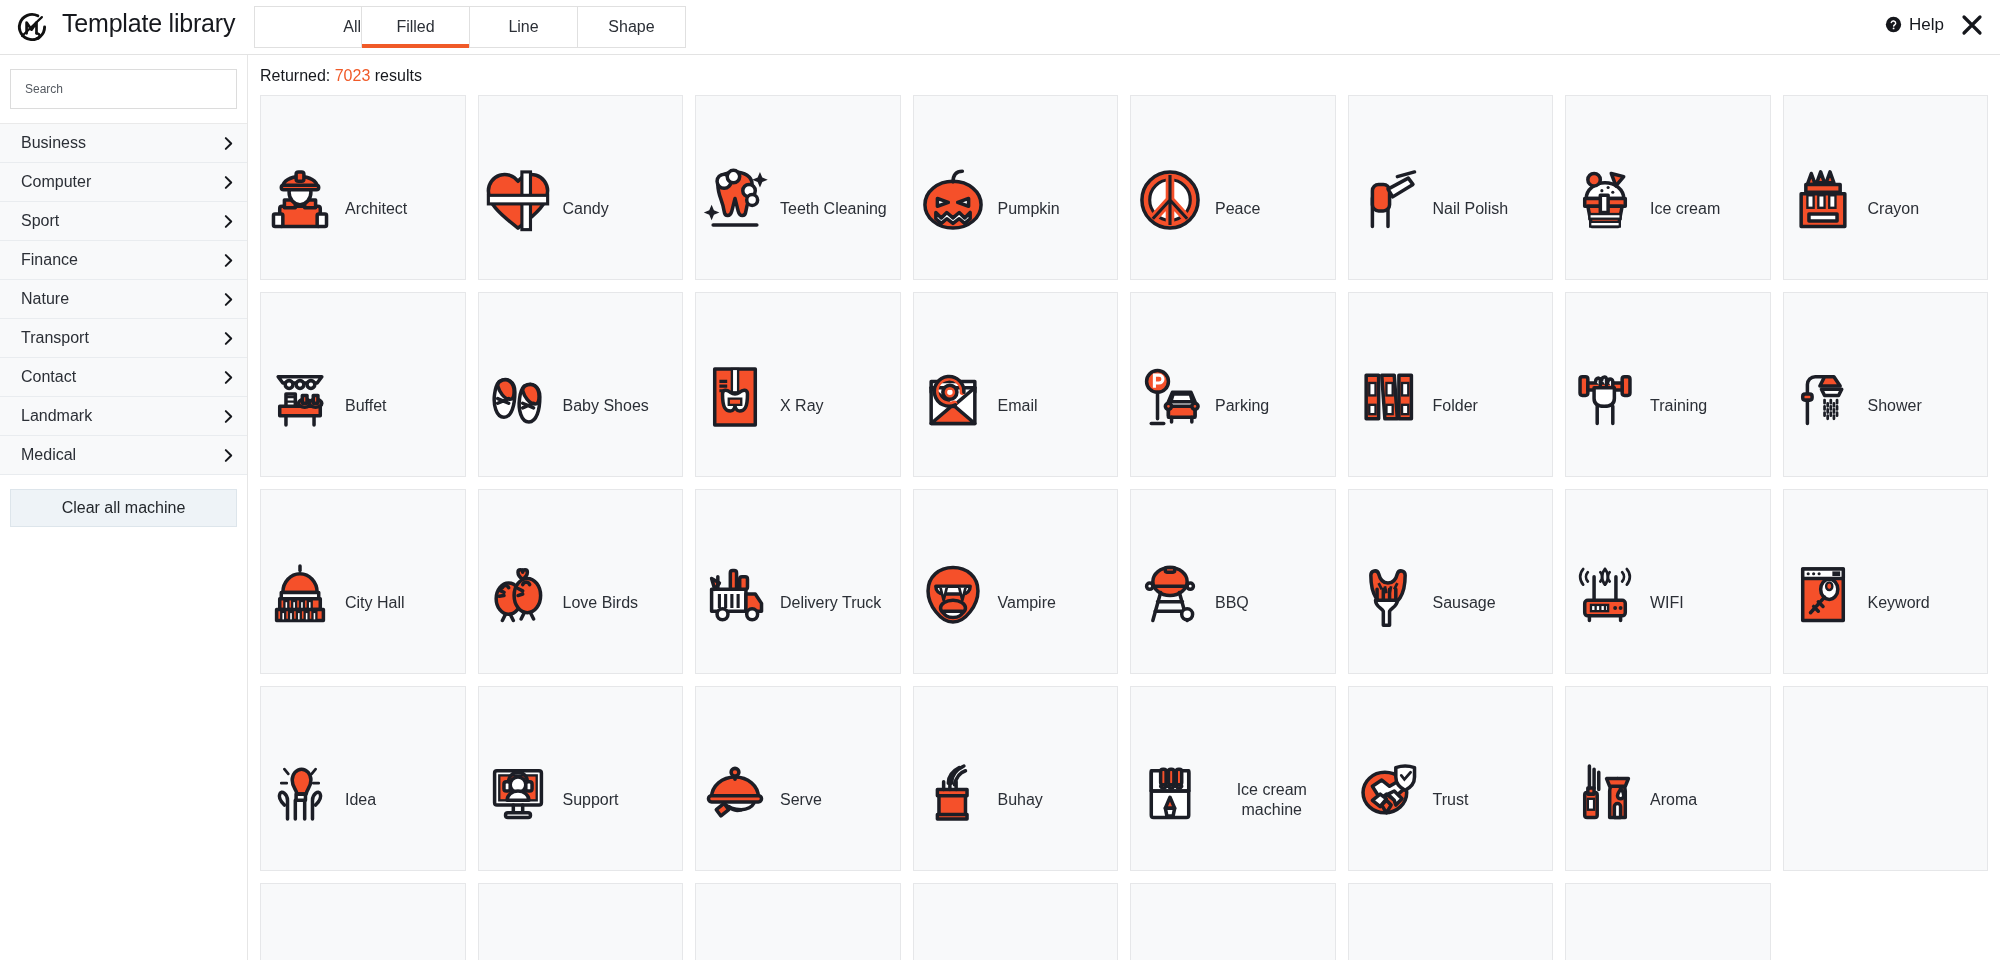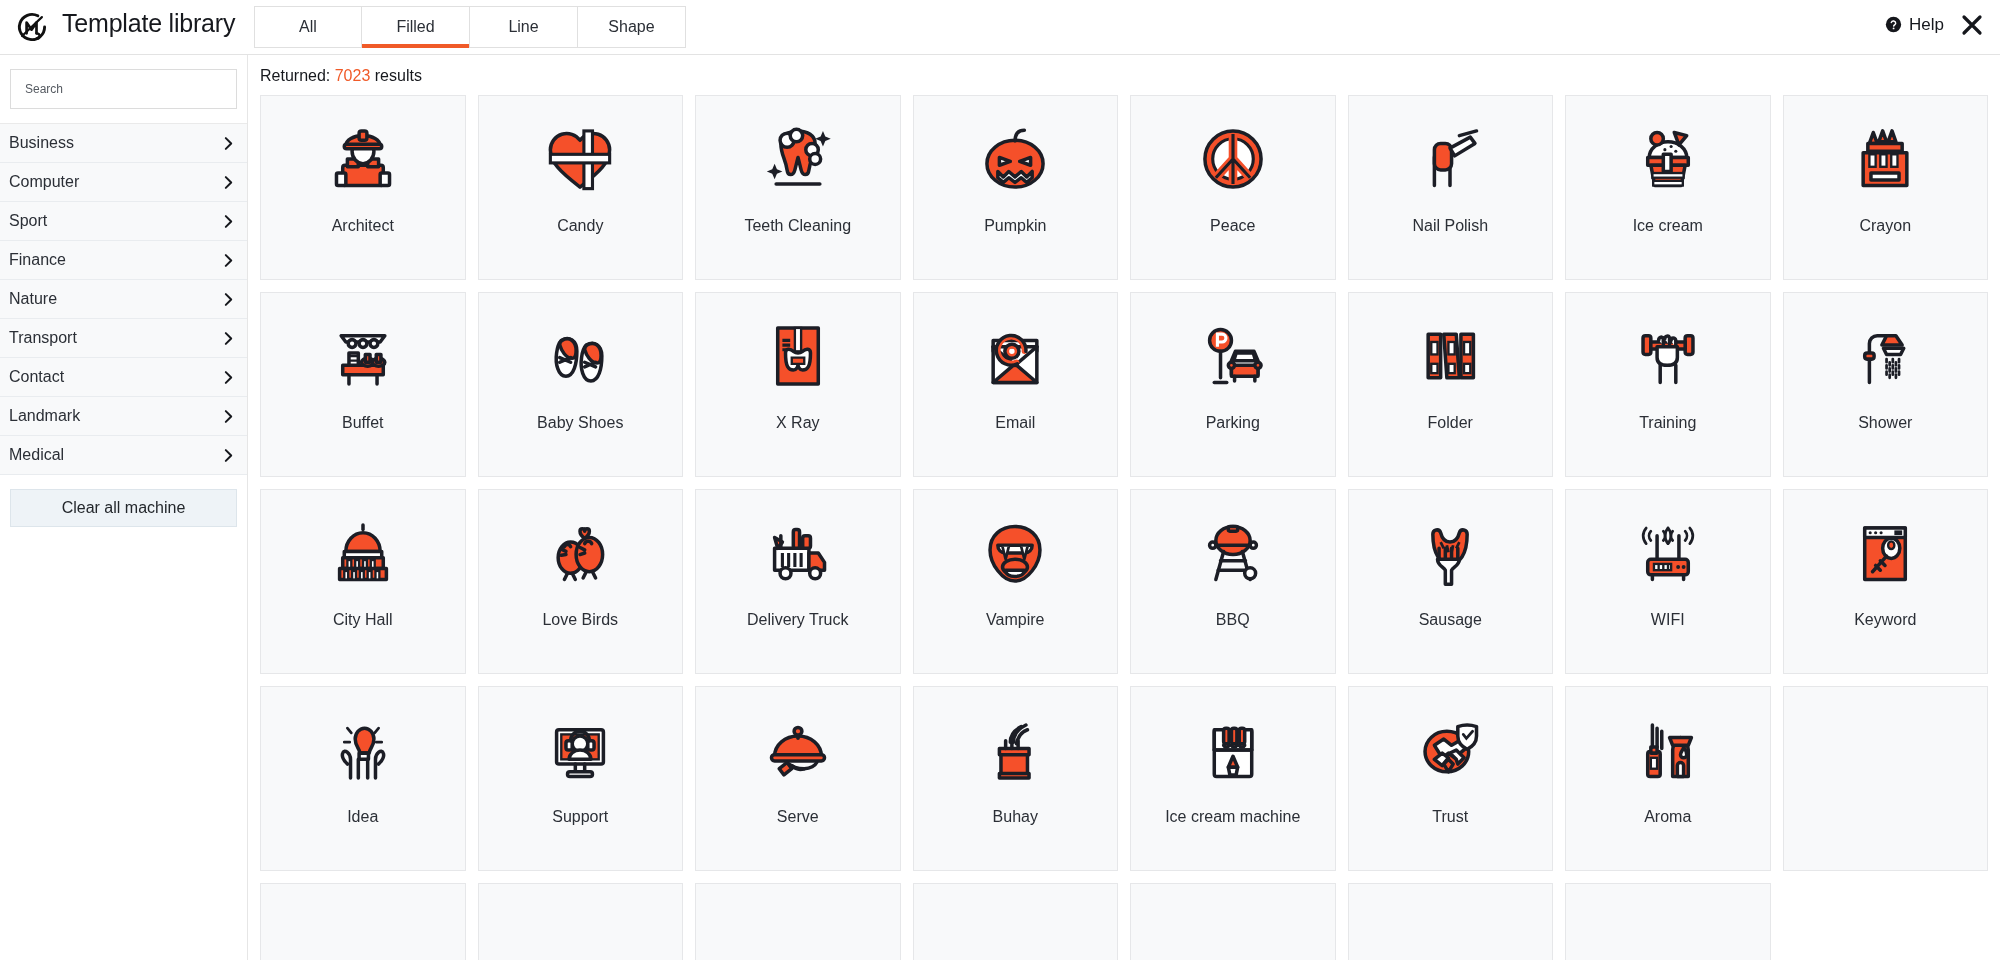--- a/index.html
+++ b/index.html
@@ -27,21 +27,21 @@
   .tab {
     width: 108px; height: 42px;
     border: 1px solid #e0e0e0;
     border-left: none;
     background: #fff;
     display: flex; align-items: center; justify-content: center;
     font-size: 16px; color: #2b2f36;
     position: relative;
     cursor: pointer;
   }
-  .tab:first-child { border-left: 1px solid #e0e0e0; }
+  .tab:first-child { border-left: 1px solid #e0e0e0; justify-content: flex-end; }
   .tab.active::after {
     content: ""; position: absolute; left: 0; right: 0; bottom: -1px;
     height: 4px; background: #f05a28;
   }
 
   .header-right {
     position: absolute; right: 16px; top: 0; height: 49px;
     display: flex; align-items: center; gap: 16px;
   }
   .help-btn { display: flex; align-items: center; gap: 7px; font-size: 17px; color: #16181d; cursor: pointer; }
@@ -66,21 +66,21 @@
     padding: 0 14px;
     font-family: inherit;
     outline: none;
   }
   .search-input::placeholder { color: #555a61; }
 
   .cat-list { border-top: 1px solid #eaeaea; }
   .cat-item {
     height: 39px;
     display: flex; align-items: center; justify-content: space-between;
-    padding: 0 14px 0 9px;
+    padding: 0 14px 0 21px;
     background: #f8f9fa;
     border-bottom: 1px solid #e9ecef;
     font-size: 16px; color: #2b2f36;
     cursor: pointer;
   }
   .chev { width: 9px; height: 15px; flex: 0 0 9px; }
 
   .clear-wrap { padding: 14px 10px 0 10px; }
   .clear-btn {
     width: 100%; height: 38px;
@@ -99,21 +99,21 @@
   .grid-scroll { flex: 1; overflow: hidden; padding: 0 12px 0 12px; }
   .grid {
     display: grid;
     grid-template-columns: repeat(8, 1fr);
     gap: 12px;
   }
   .tile {
     background: #f8f9fa;
     border: 1px solid #e6e7e9;
     height: 185px;
-    display: flex; flex-direction: column;
+    display: flex; 
     align-items: center; justify-content: flex-start;
     padding-top: 24px;
     cursor: pointer;
   }
   .tile-icon { width: 78px; height: 78px; display: block; }
   .tile-label {
     margin-top: 18px;
     font-size: 16px; color: #2b2f36;
     text-align: center;
     padding: 0 6px;

